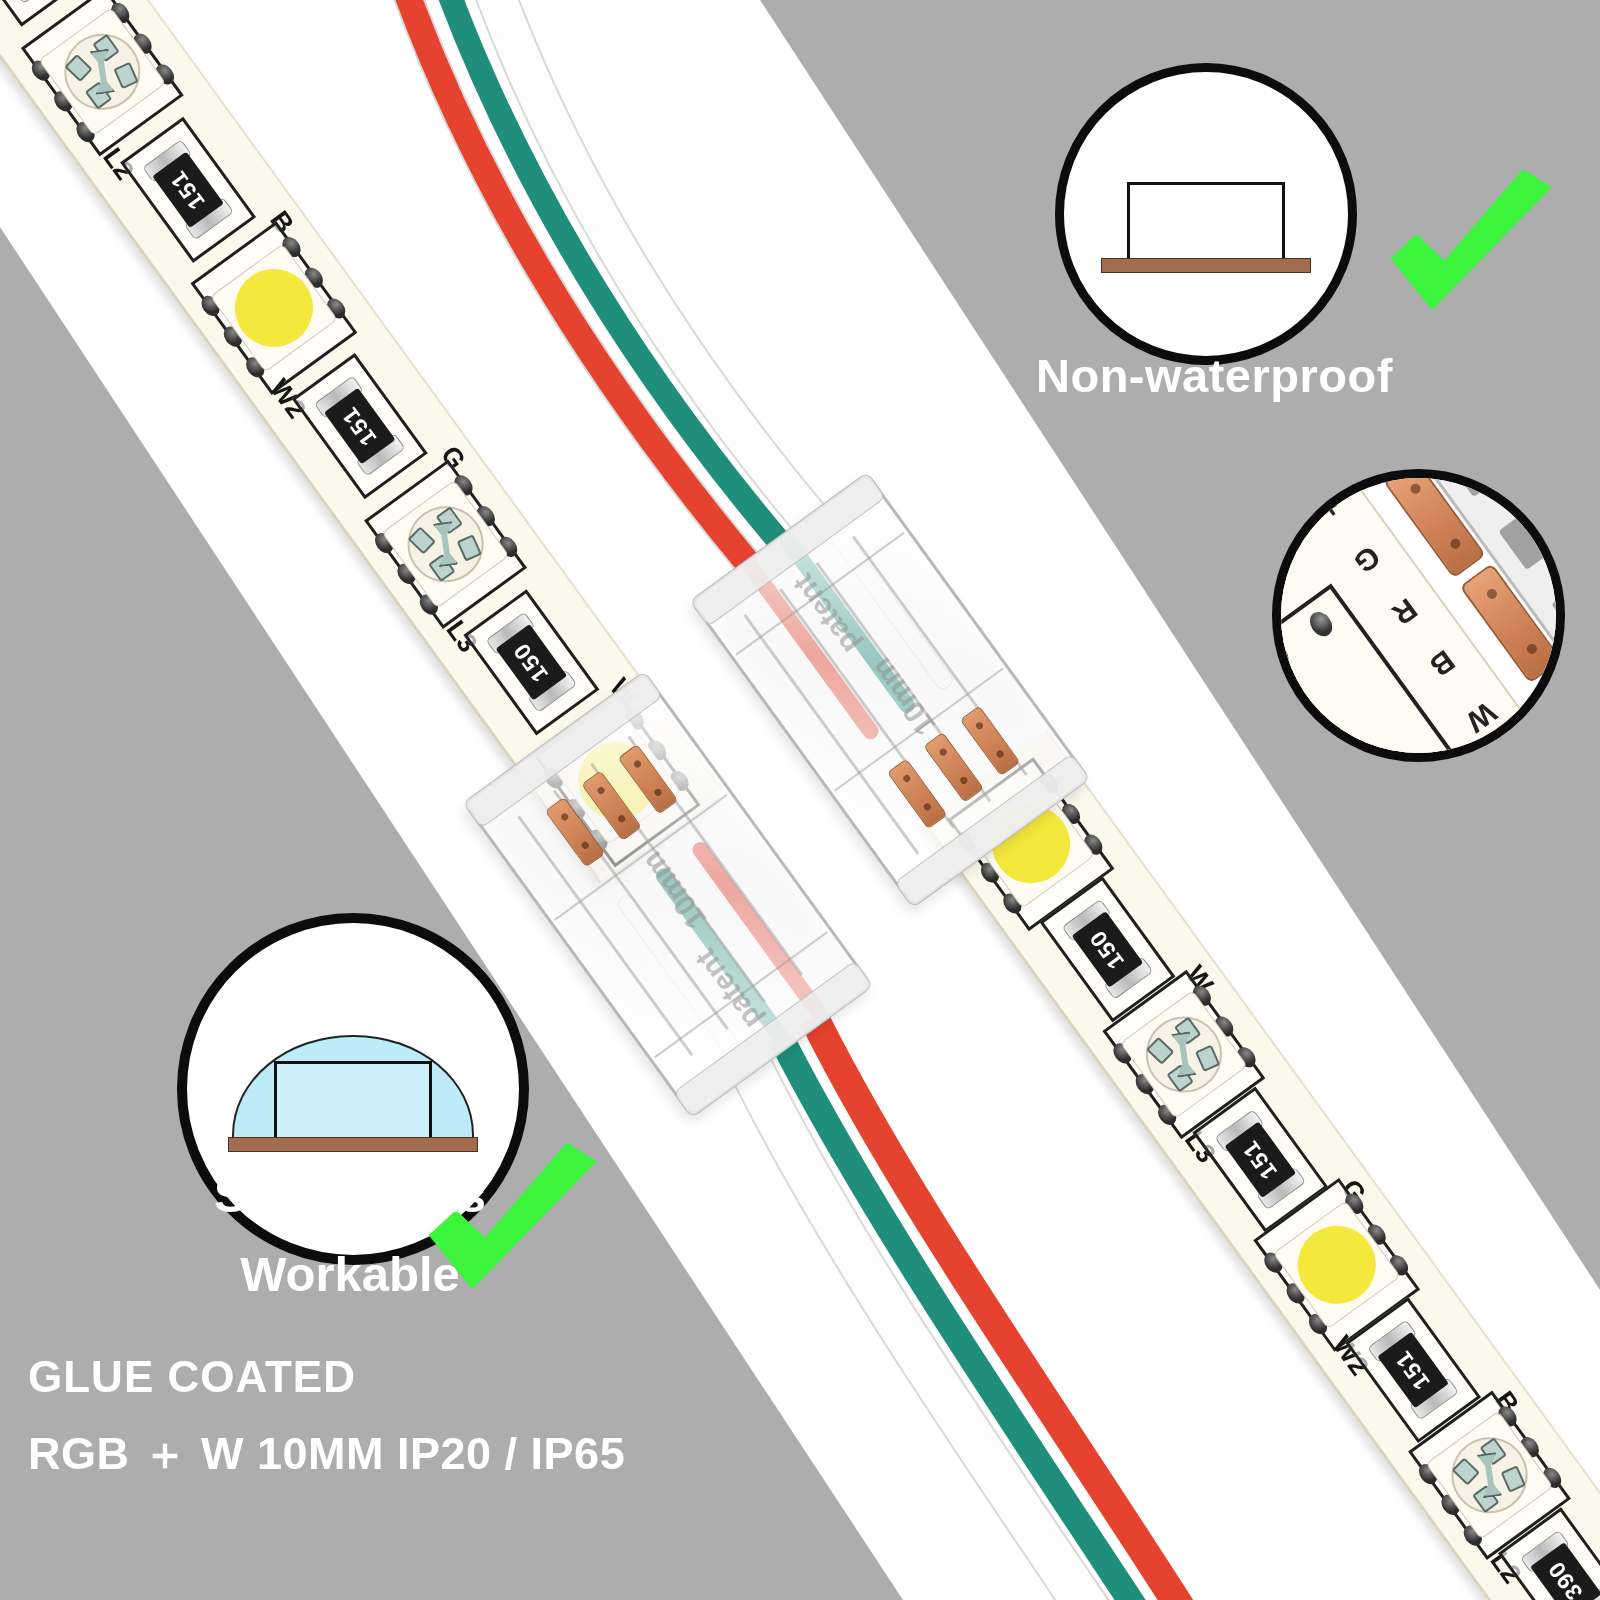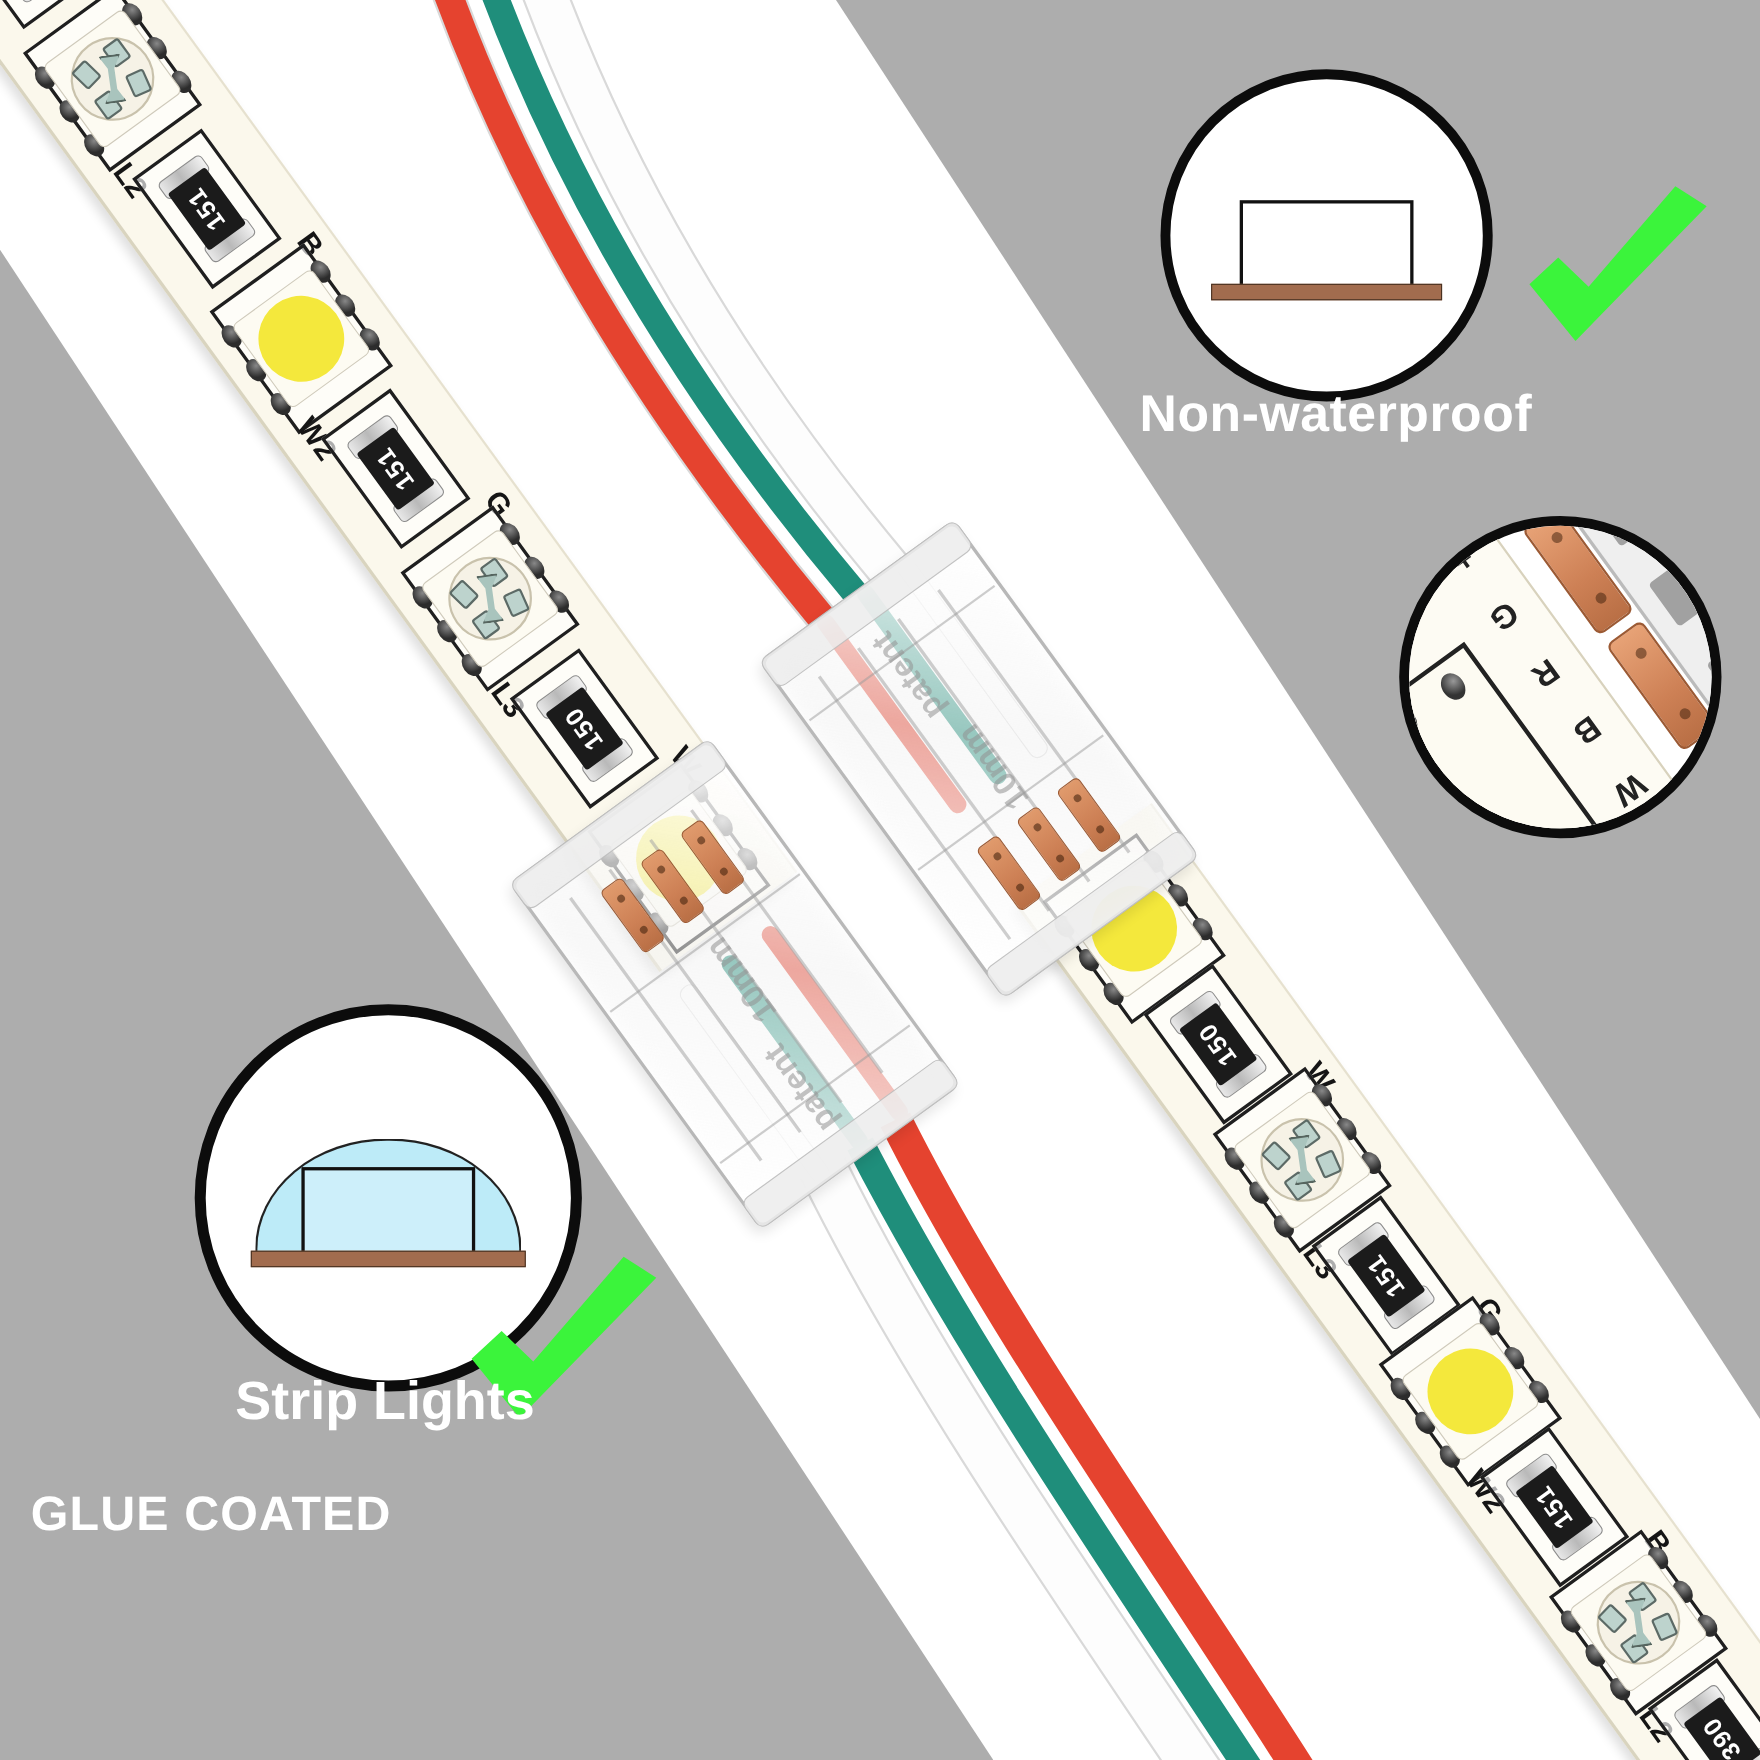--- a/index.html
+++ b/index.html
@@ -405,21 +405,22 @@
 
   <div class="badge badge-work">
     <div class="icon-dome" style="width:238px;height:102px;top:112px;"></div>
     <div class="icon-rect-blue" style="width:152px;height:76px;top:138px;"></div>
     <div class="icon-bar" style="width:248px;top:214px;"></div>
   </div>
   <svg class="check" style="left:420px;top:1135px;transform:rotate(6deg);" width="175" height="175" viewBox="0 0 100 100">
     <path d="M6 62 L34 90 L97 10 L79 1 L38 60 L20 46 Z" fill="#3BF43B"></path>
   </svg>
   <div class="label label-work">
+    <div>Strip Lights</div>
     <div>Workable</div>
-    <div>Strip Lights</div>
   </div>
 
   <div class="footer">
     <div class="big">GLUE COATED</div>
+    <div class="spec">RGB ＋ W 10MM IP20 / IP65</div>
   </div>
 
 </div>
 
 </body></html>

